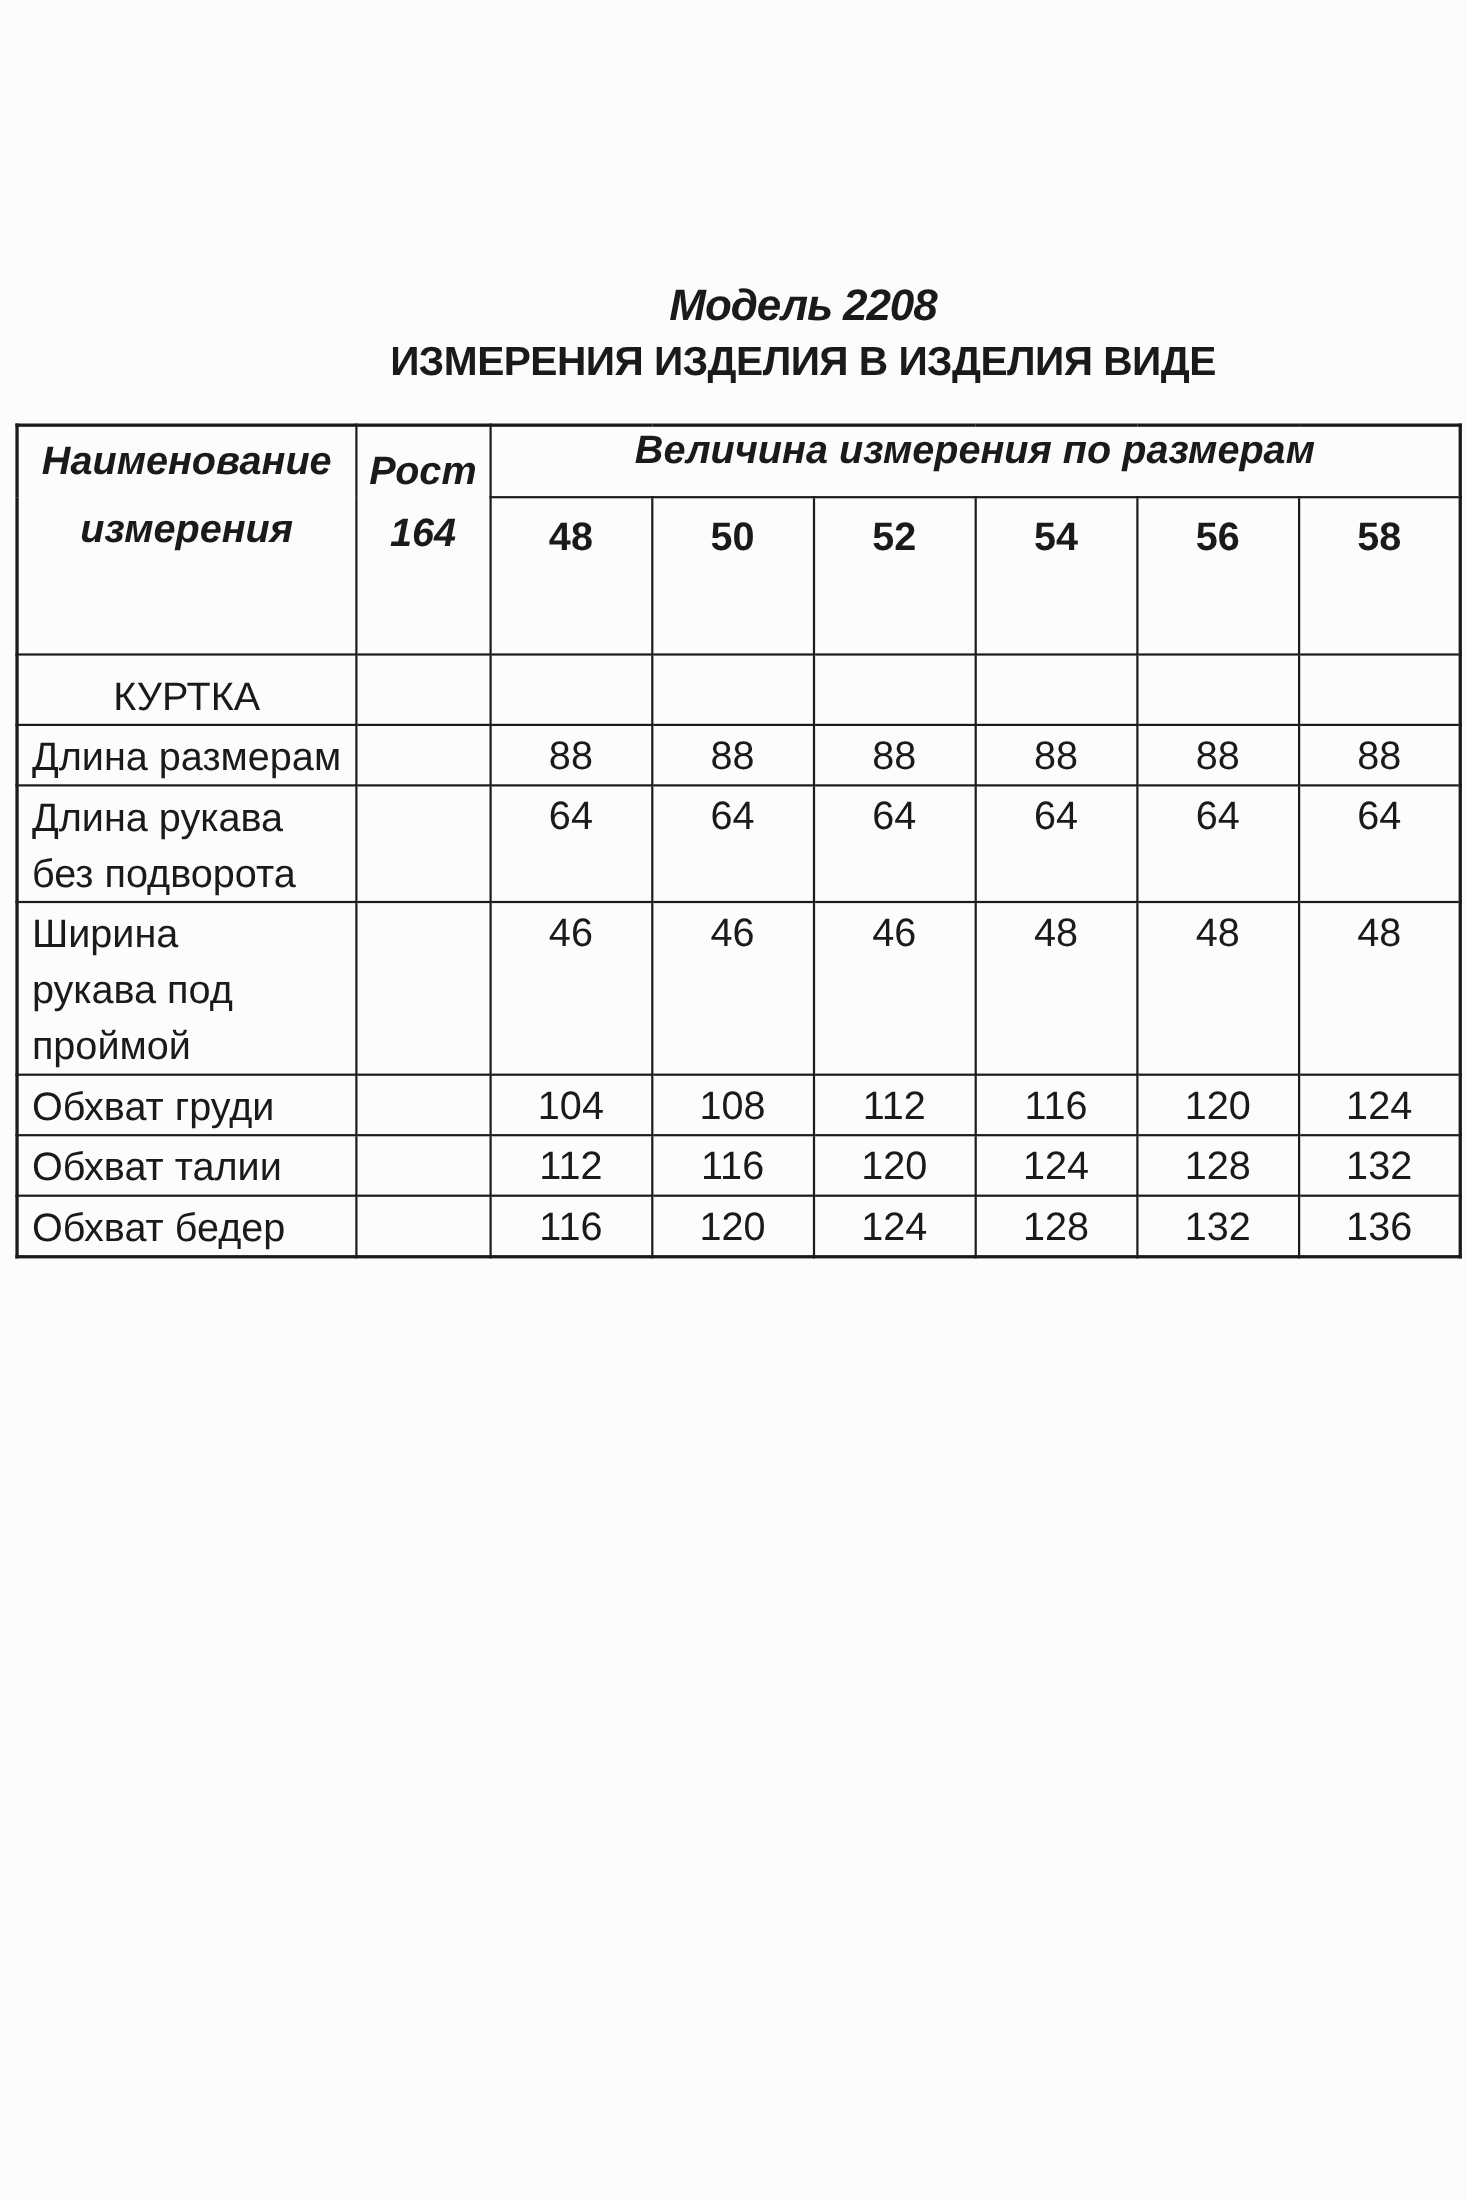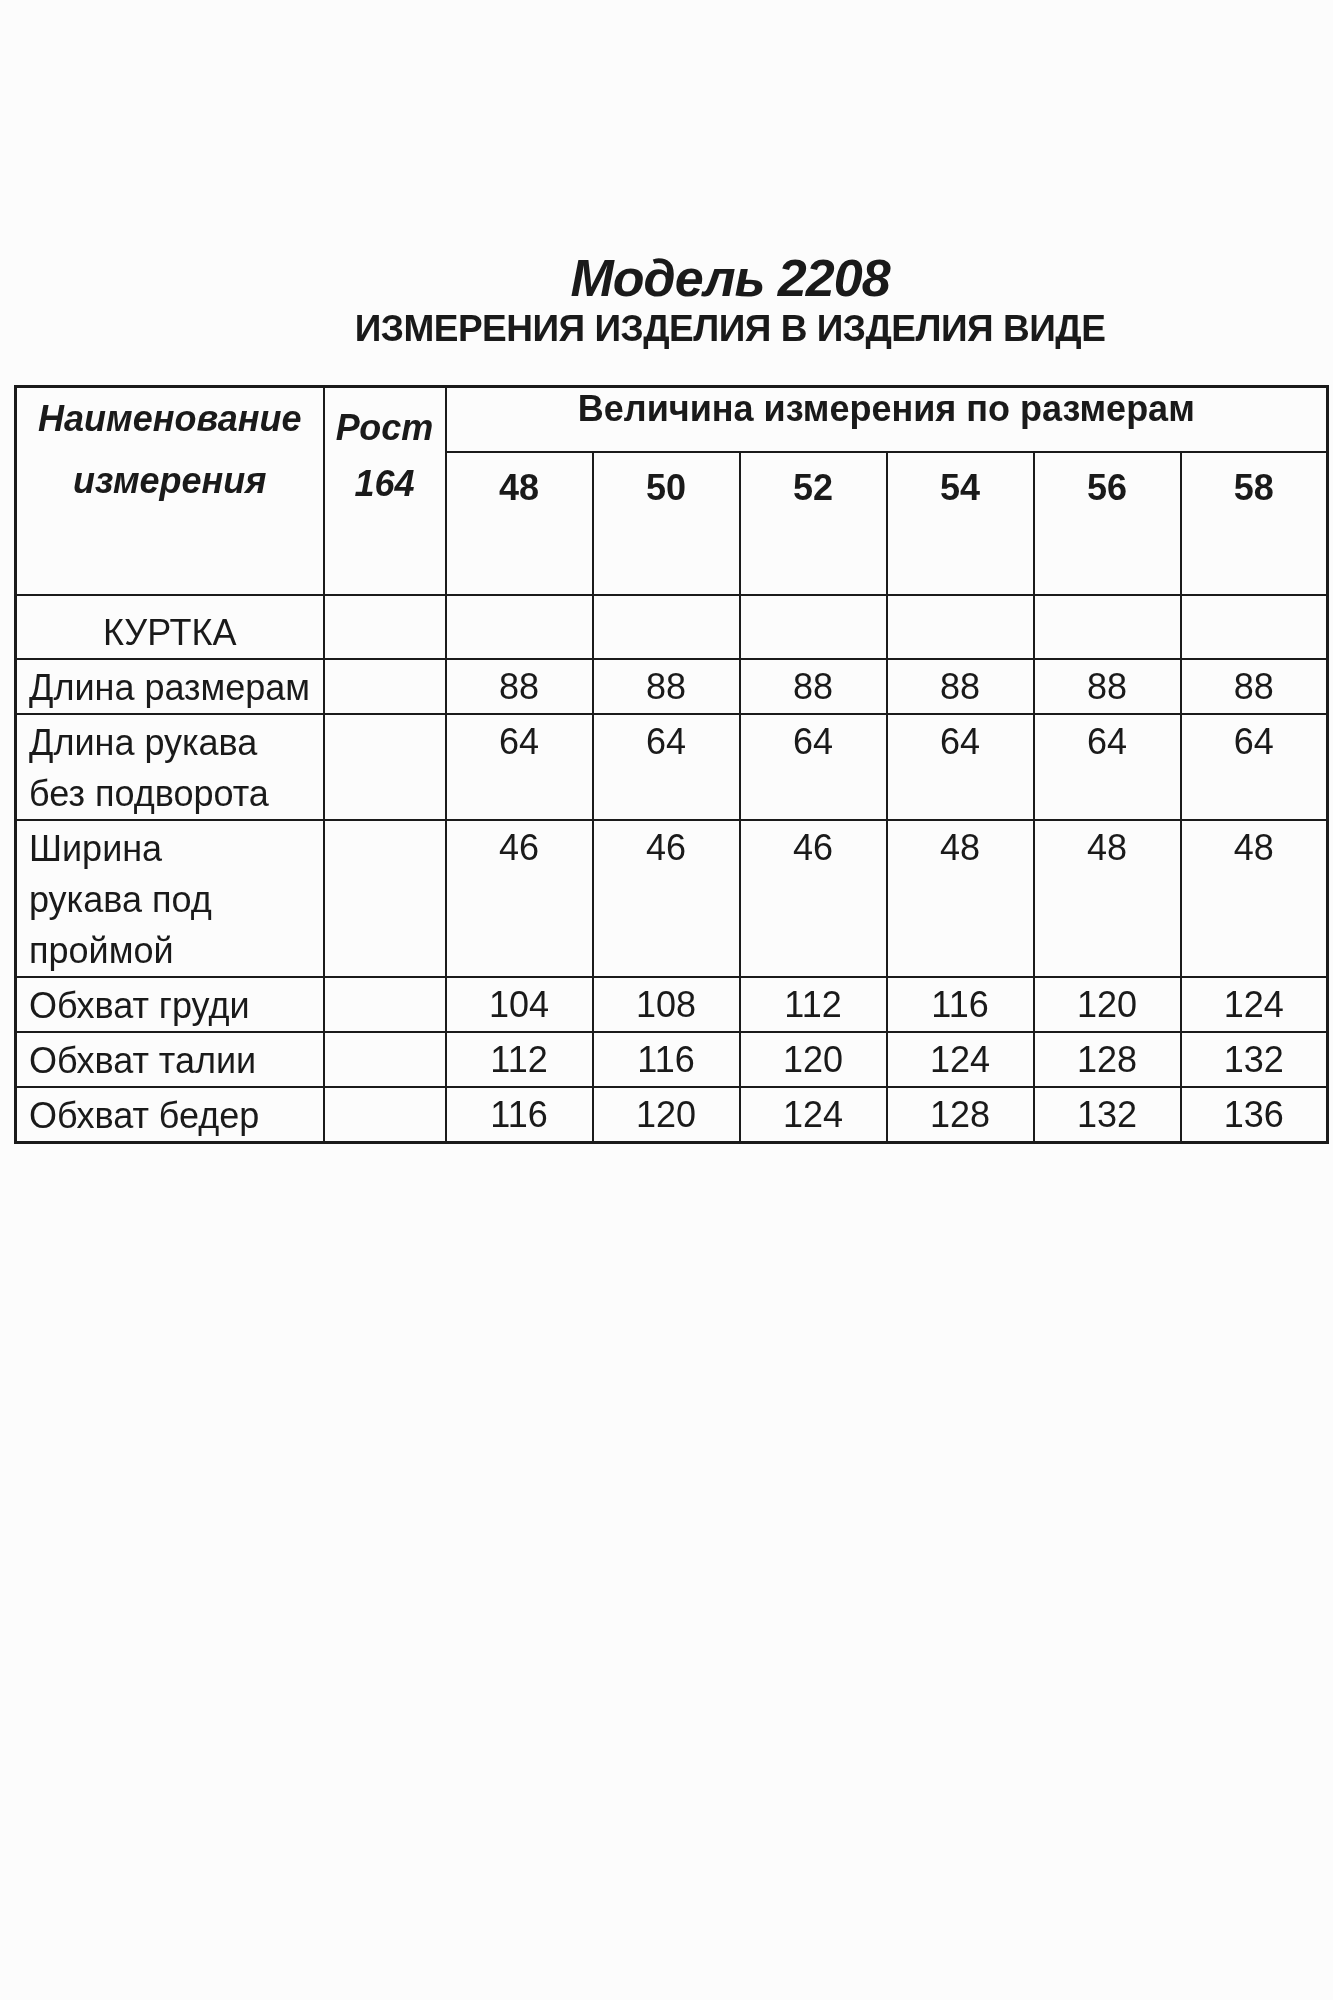--- a/index.html
+++ b/index.html
@@ -11,21 +11,21 @@
     color: #1a1a1a;
     background: #fcfcfc;
     overflow: hidden;
   }
   .page-header {
     position: absolute;
     top: 252px; left: 350px; width: 760px;
     text-align: center;
   }
   .doc-title {
-    font-size: 52px;
+    font-size: 40px;
     font-weight: bold;
     font-style: italic;
     line-height: 52px;
     letter-spacing: -1px;
   }
   .doc-subtitle {
     font-size: 37px;
     font-weight: bold;
     line-height: 50px;
     letter-spacing: -0.5px;
@@ -54,20 +54,21 @@
     padding-bottom: 56px;
   }
   th.rost-h {
     font-style: italic;
     font-weight: bold;
     padding-top: 12px;
     line-height: 56px;
   }
   th.rost-h span { display: block; }
   th.span-h {
+    font-style: italic;
     font-weight: bold;
     text-align: center;
     vertical-align: middle;
     height: 65px;
     font-size: 36px;
   }
   th.size-h {
     font-weight: bold;
     text-align: center;
     height: 143px;

